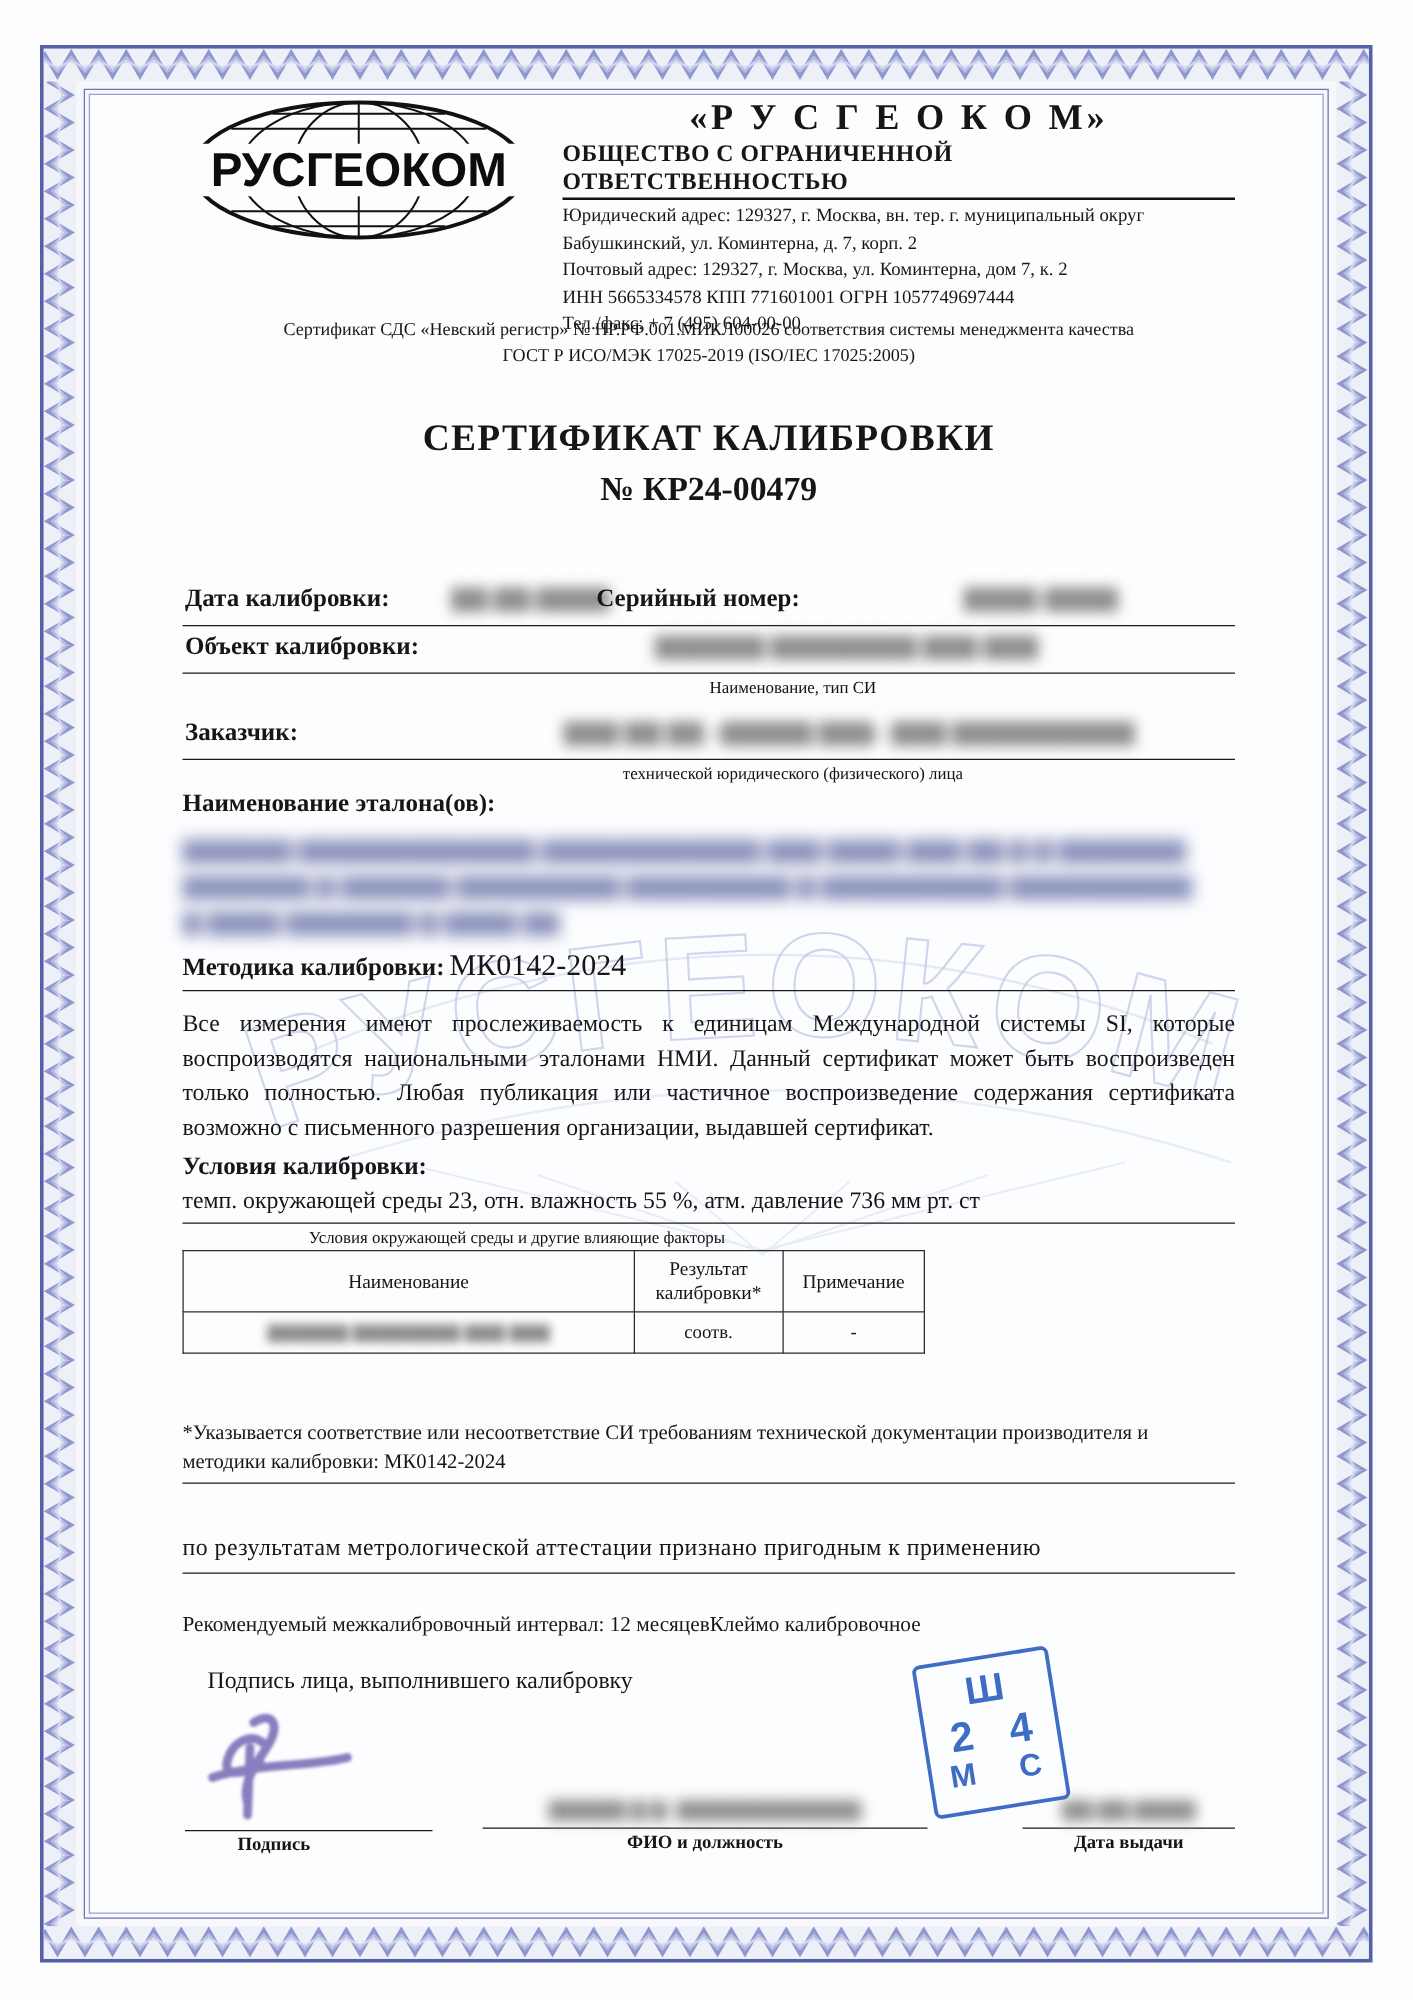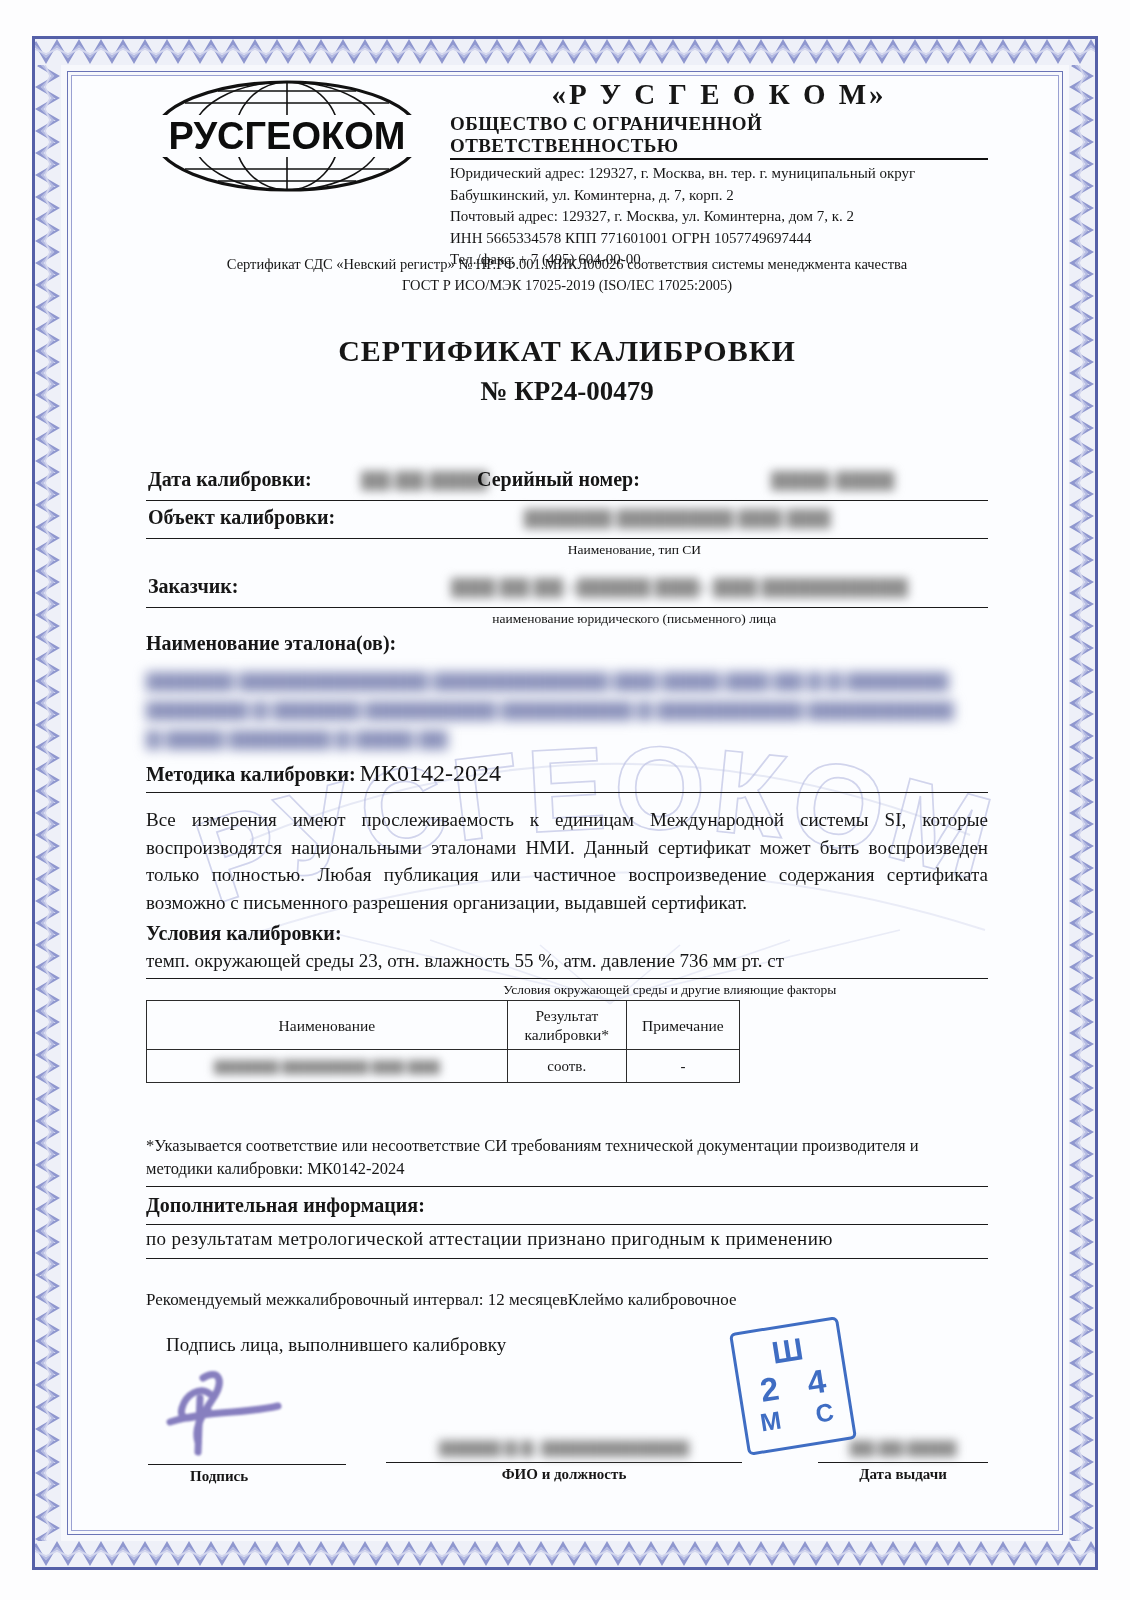--- a/index.html
+++ b/index.html
@@ -167,64 +167,61 @@
     <div class="s rule-row" style="top:434px;height:32px;">
       <span class="lbl" style="position:absolute;left:2px;">Объект калибровки:</span>
       <span class="redacted body-txt" style="position:absolute;left:378px;">▇▇▇▇▇▇ ▇▇▇▇▇▇▇▇ ▇▇▇ ▇▇▇</span>
     </div>
     <div class="s cap" style="top:470px;width:50%;margin-left:33%;text-align:center;">Наименование, тип СИ</div>
 
     <div class="s rule-row" style="top:503px;height:32px;">
       <span class="lbl" style="position:absolute;left:2px;">Заказчик:</span>
       <span class="redacted body-txt" style="position:absolute;left:305px;">▇▇▇ ▇▇ ▇▇ «▇▇▇▇▇ ▇▇▇»  ▇▇▇ ▇▇▇▇▇▇▇▇▇▇</span>
     </div>
-    <div class="s cap" style="top:539px;width:56%;margin-left:30%;text-align:center;">наименование юридического (письменного) лица</div>
+    <div class="s cap" style="top:539px;width:56%;margin-left:30%;text-align:center;">технической юридического (физического) лица</div>
 
     <div class="s lbl" style="top:560px;">Наименование эталона(ов):</div>
     <div class="s body-txt" style="top:594px;line-height:29px;">
       <div class="redacted-blue">▇▇▇▇▇▇ ▇▇▇▇▇▇▇▇▇▇▇▇▇ ▇▇▇▇▇▇▇▇▇▇▇▇ ▇▇▇ ▇▇▇▇ ▇▇▇ ▇▇ ▇  ▇ ▇▇▇▇▇▇▇</div>
       <div class="redacted-blue">▇▇▇▇▇▇▇ ▇ ▇▇▇▇▇▇ ▇▇▇▇▇▇▇▇▇ ▇▇▇▇▇▇▇▇▇ ▇ ▇▇▇▇▇▇▇▇▇▇ ▇▇▇▇▇▇▇▇▇▇</div>
       <div class="redacted-blue">▇ ▇▇▇▇ ▇▇▇▇▇▇▇ ▇ ▇▇▇▇ ▇▇</div>
     </div>
 
     <div class="s rule-row" style="top:688px;height:32px;">
       <span class="lbl">Методика калибровки:</span>
       <span class="body-txt" style="font-size:24px;">МК0142-2024</span>
     </div>
 
     <div class="s body-txt just" style="top:734px;">Все измерения имеют прослеживаемость к единицам Международной системы SI, которые воспроизводятся национальными эталонами НМИ. Данный сертификат может быть воспроизведен только полностью. Любая публикация или частичное воспроизведение содержания сертификата возможно с письменного разрешения организации, выдавшей сертификат.</div>
 
     <div class="s lbl" style="top:850px;">Условия калибровки:</div>
     <div class="s rule-row body-txt" style="top:878px;height:28px;">
       <span>темп. окружающей среды 23, отн. влажность 55 %, атм. давление 736 мм рт. ст</span>
     </div>
-    <div class="s cap" style="top:910px;width:70%;margin-left:12%;text-align:right;">Условия окружающей среды и другие влияющие факторы</div>
+    <div class="s cap" style="top:910px;width:70%;margin-left:12%;text-align:left;">Условия окружающей среды и другие влияющие факторы</div>
 
     <table class="res s" style="top:928px;">
       <thead>
         <tr>
           <th class="col-name">Наименование</th>
           <th class="col-res">Результат калибровки*</th>
           <th class="col-note">Примечание</th>
         </tr>
       </thead>
       <tbody>
         <tr>
           <td><span class="redacted" style="filter:blur(4px);font-size:14px;">▇▇▇▇▇▇ ▇▇▇▇▇▇▇▇ ▇▇▇ ▇▇▇</span></td>
           <td>соотв.</td>
           <td>-</td>
         </tr>
       </tbody>
     </table>
 
     <div class="s foot-note rule-row" style="top:1062px;padding-bottom:6px;">*Указывается соответствие или несоответствие СИ требованиям технической документации производителя и методики калибровки: МК0142-2024</div>
 
-    <div class="s rule-row" style="top:1122px;height:30px;">
-      <span class="lbl">Дополнительная информация:</span>
-    </div>
     <div class="s rule-row body-txt" style="top:1156px;height:30px;letter-spacing:.4px;">
       <span>по результатам метрологической аттестации признано пригодным к применению</span>
     </div>
 
     <div class="s flexrow mid-txt" style="top:1218px;">
       <span>Рекомендуемый межкалибровочный интервал: 12 месяцев</span>
       <span style="margin-right:40px;">Клеймо калибровочное</span>
     </div>
 
     <div class="s body-txt" style="top:1262px;margin-left:20px;">Подпись лица, выполнившего калибровку</div>

